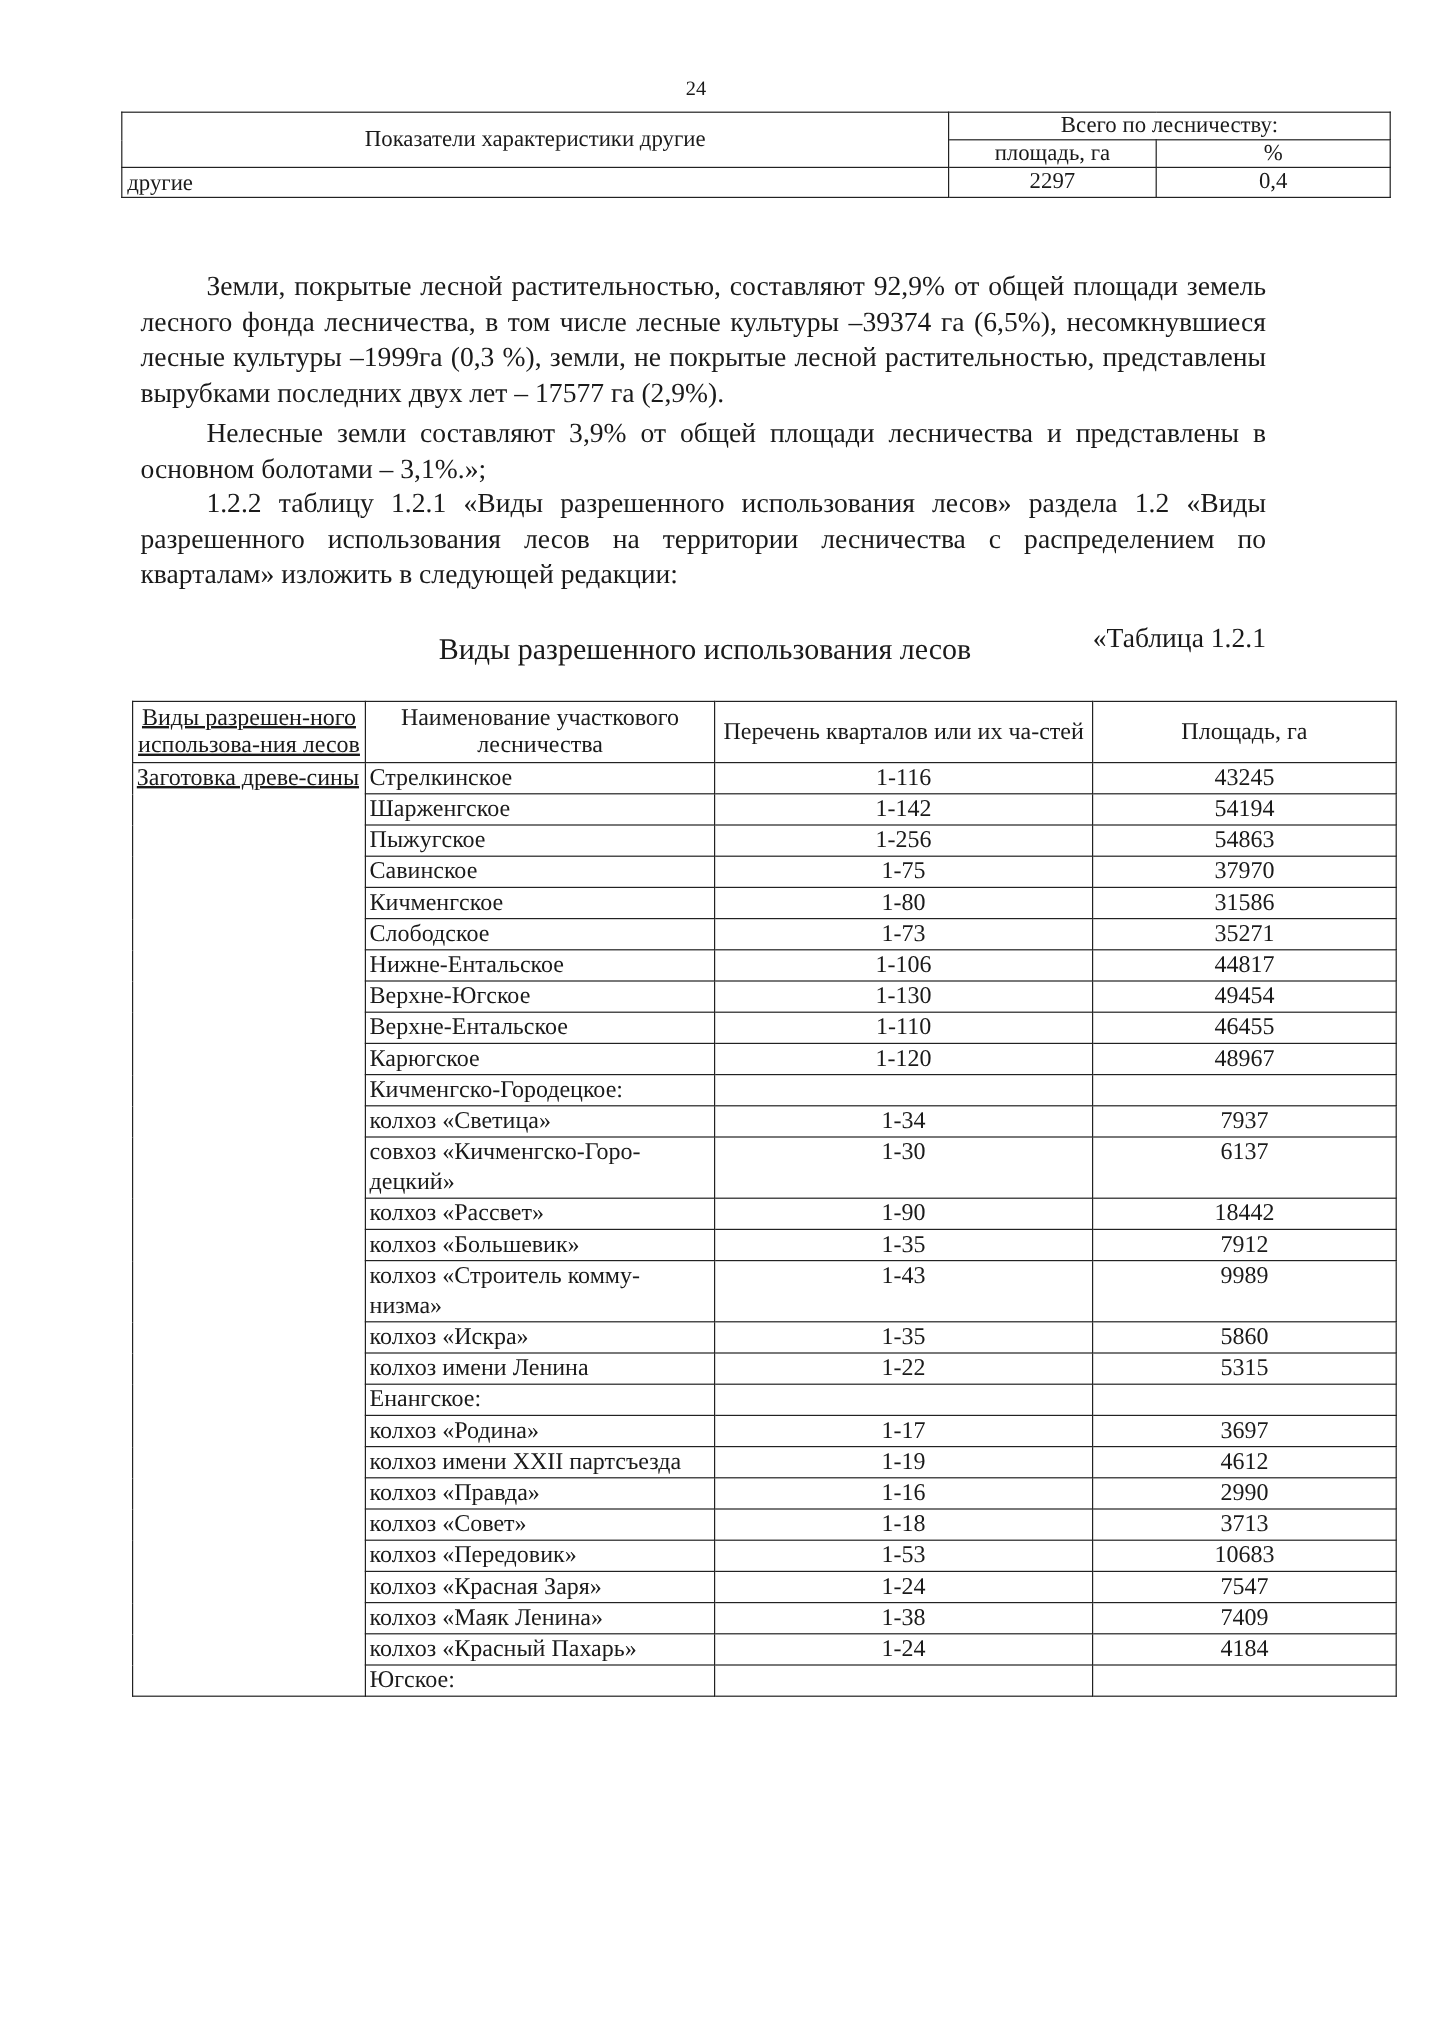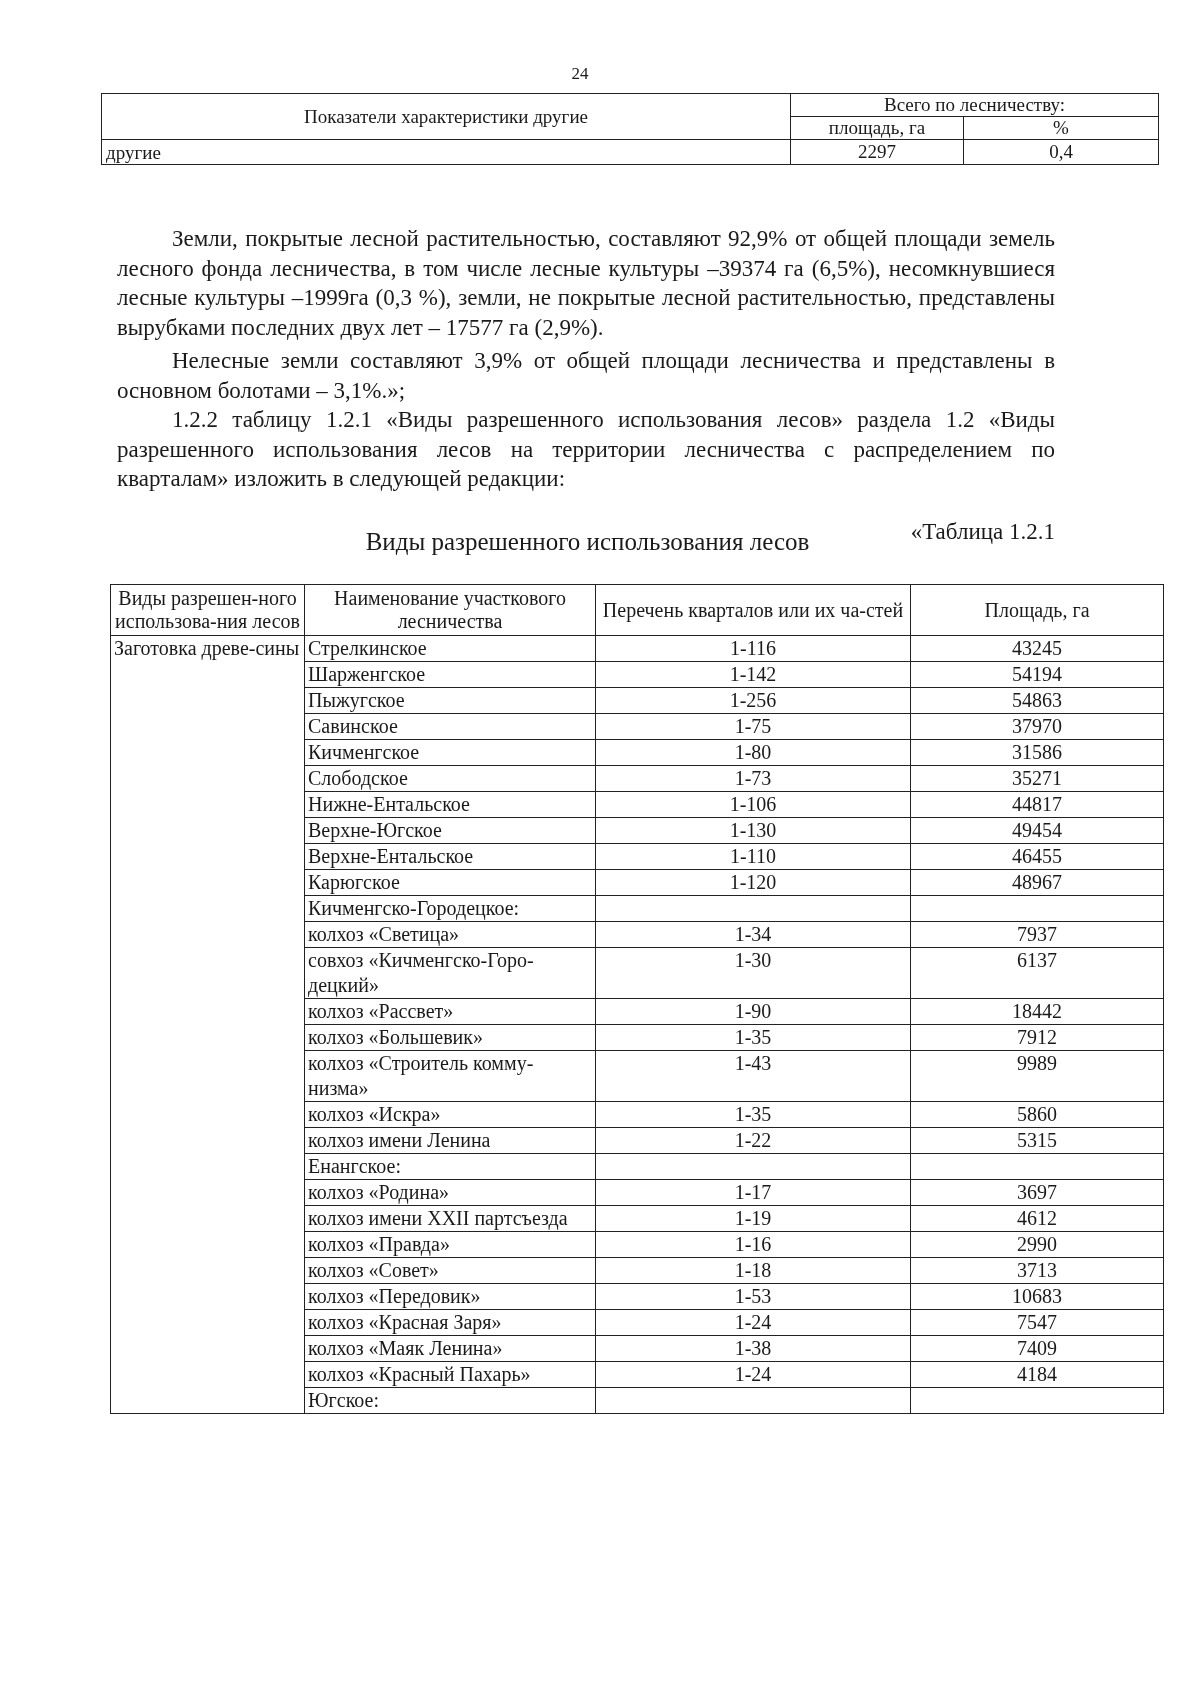--- a/index.html
+++ b/index.html
@@ -23,21 +23,21 @@
   .p1 { top:197px;margin-top:27px; }
   .p2 { top:346px; }
   .p3 { top:405px; }
   .table-ref { position:absolute; top:519px; right:145px; font-size:23px; }
   .table-title { position:absolute; top:528px; left:0; width:1175px; text-align:center; font-size:25px; }
 
   
   .t2 { position:absolute; left:110px; top:584px; width:1054px; font-size:20px; line-height:25px; }
   .t2 th { text-align:center; padding:2px 4px; line-height:23px; }
   .t2 td { padding:0 3px; vertical-align:top; }
-  .t2 .col-use { width:185px; }
+  .t2 .col-use { width:185px;text-decoration:underline; }
   .t2 .col-name { width:282px; }
   .t2 .col-q { width:306px; text-align:center; }
   .t2 .col-area { text-align:center; }
   .t2 tbody tr td { height:25px; }
   .t2 .first-col { border-bottom:1.5px solid #222; }
 </style>
 </head>
 <body>
 
 <div class="page-number">24</div>

